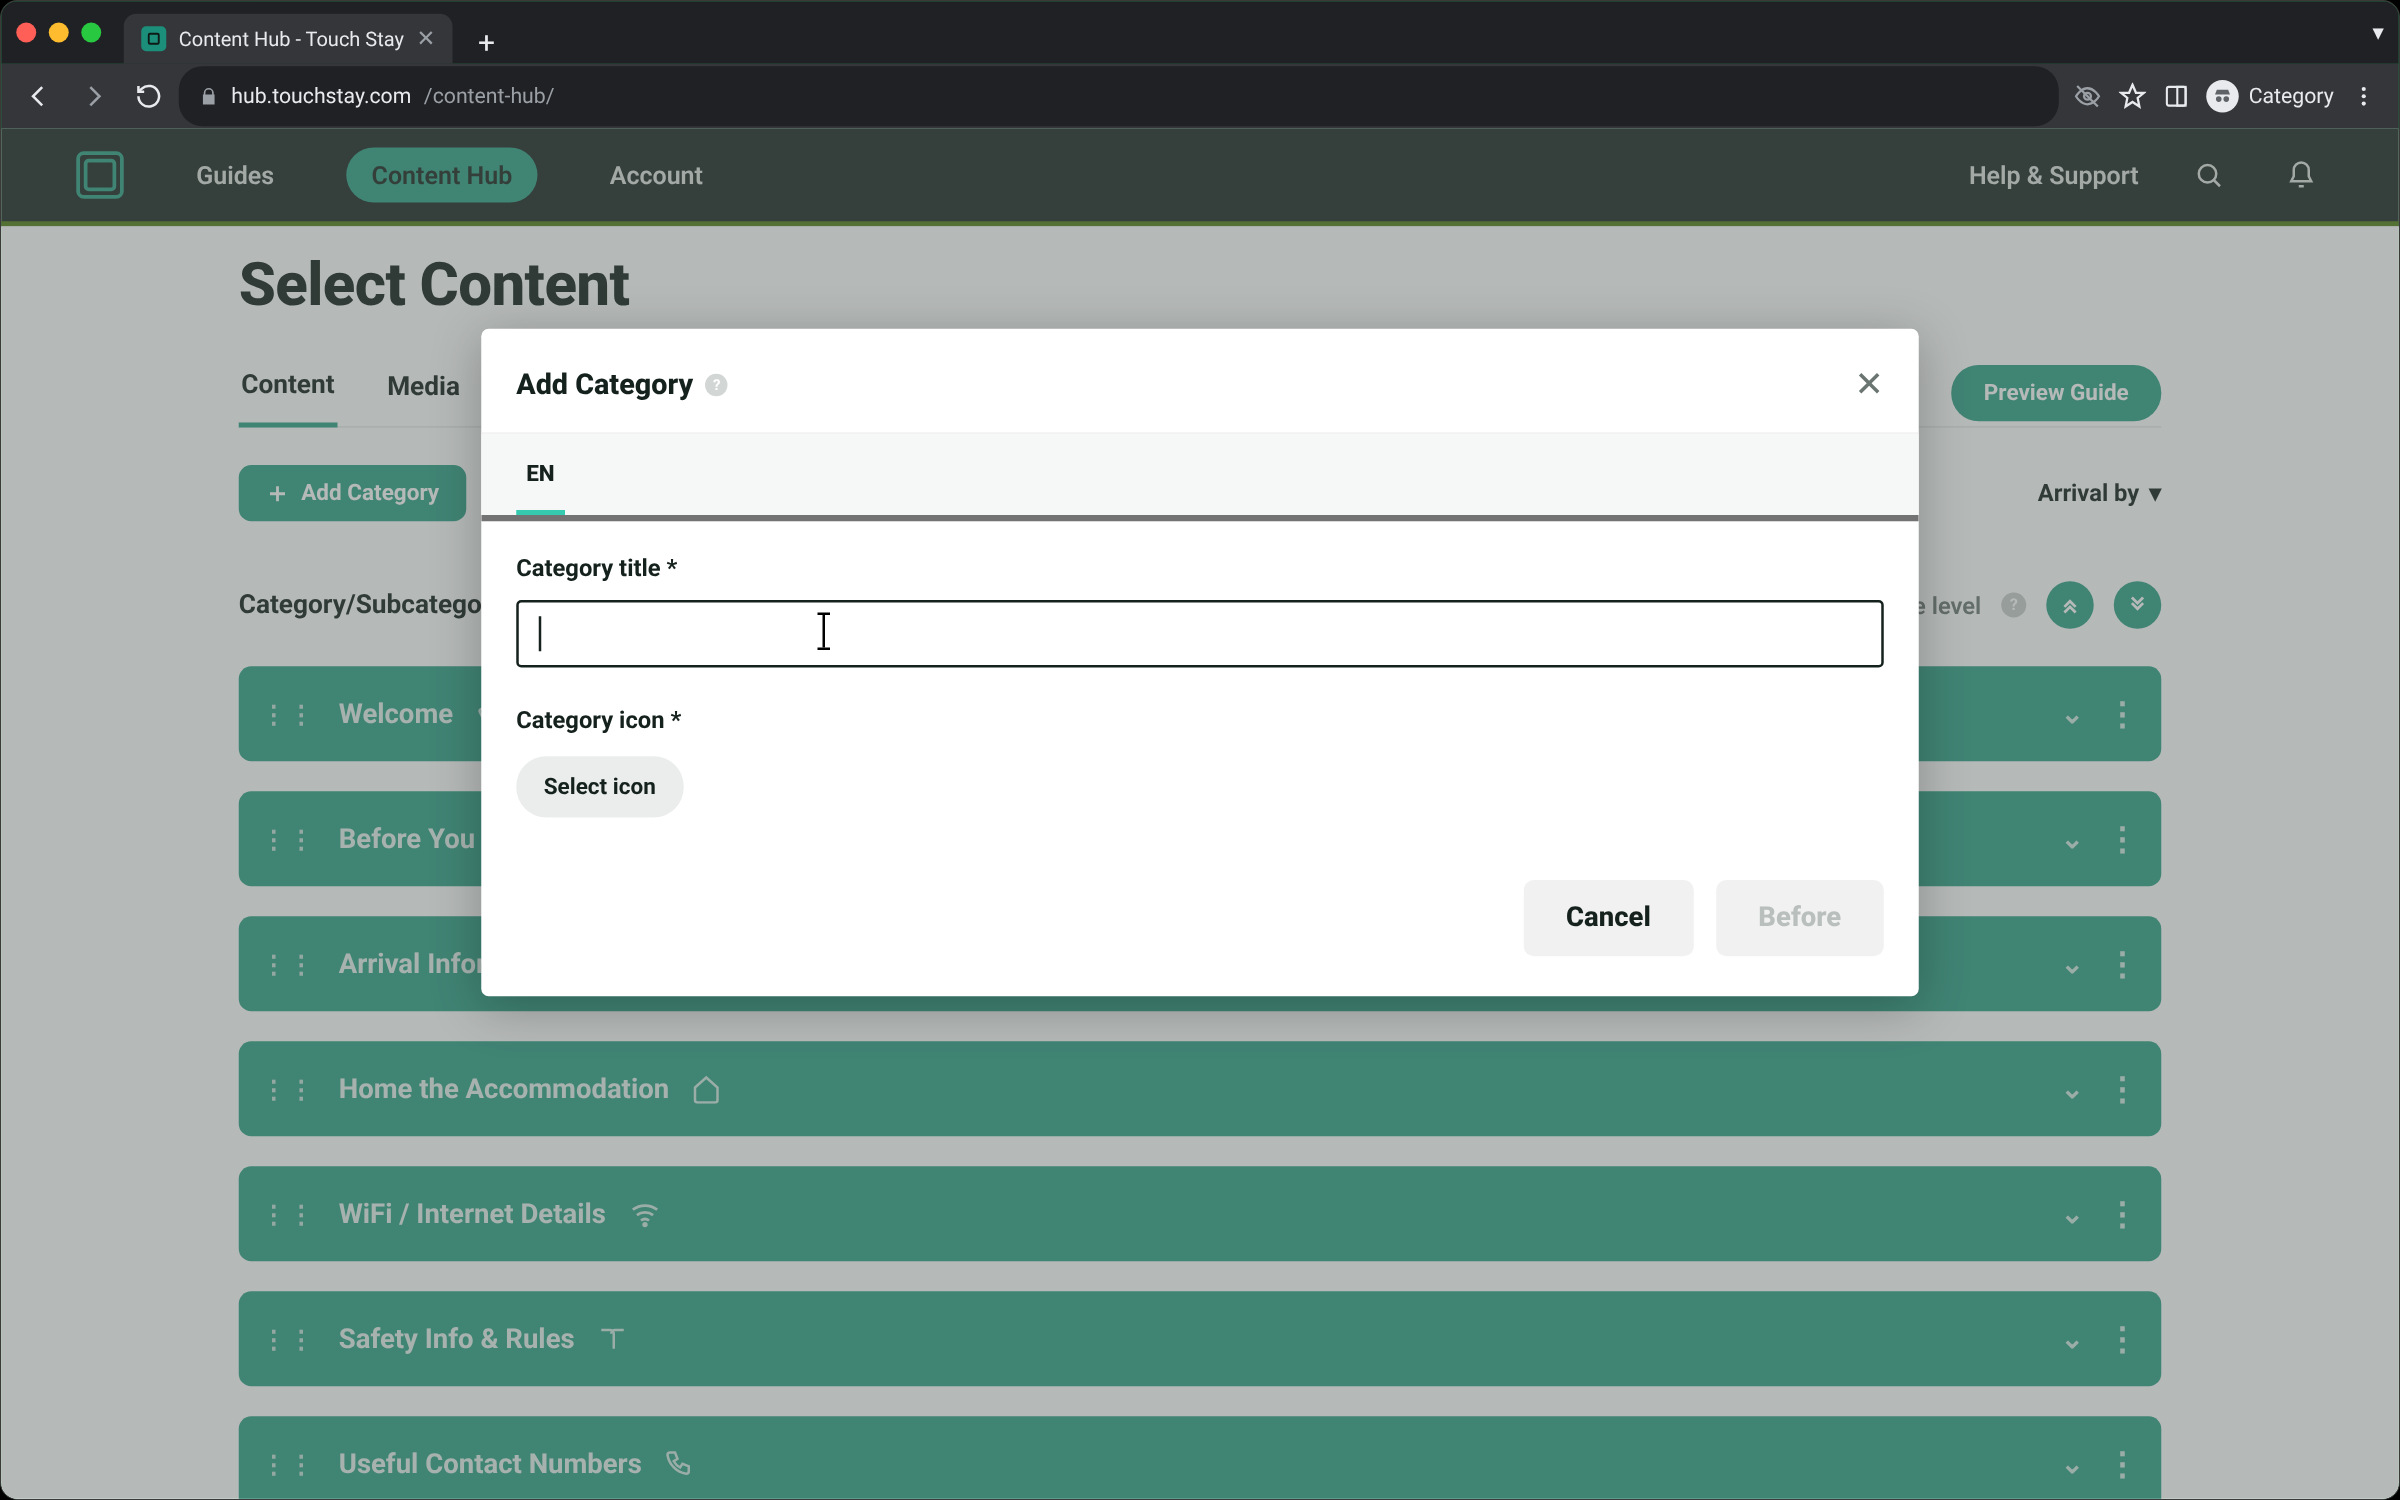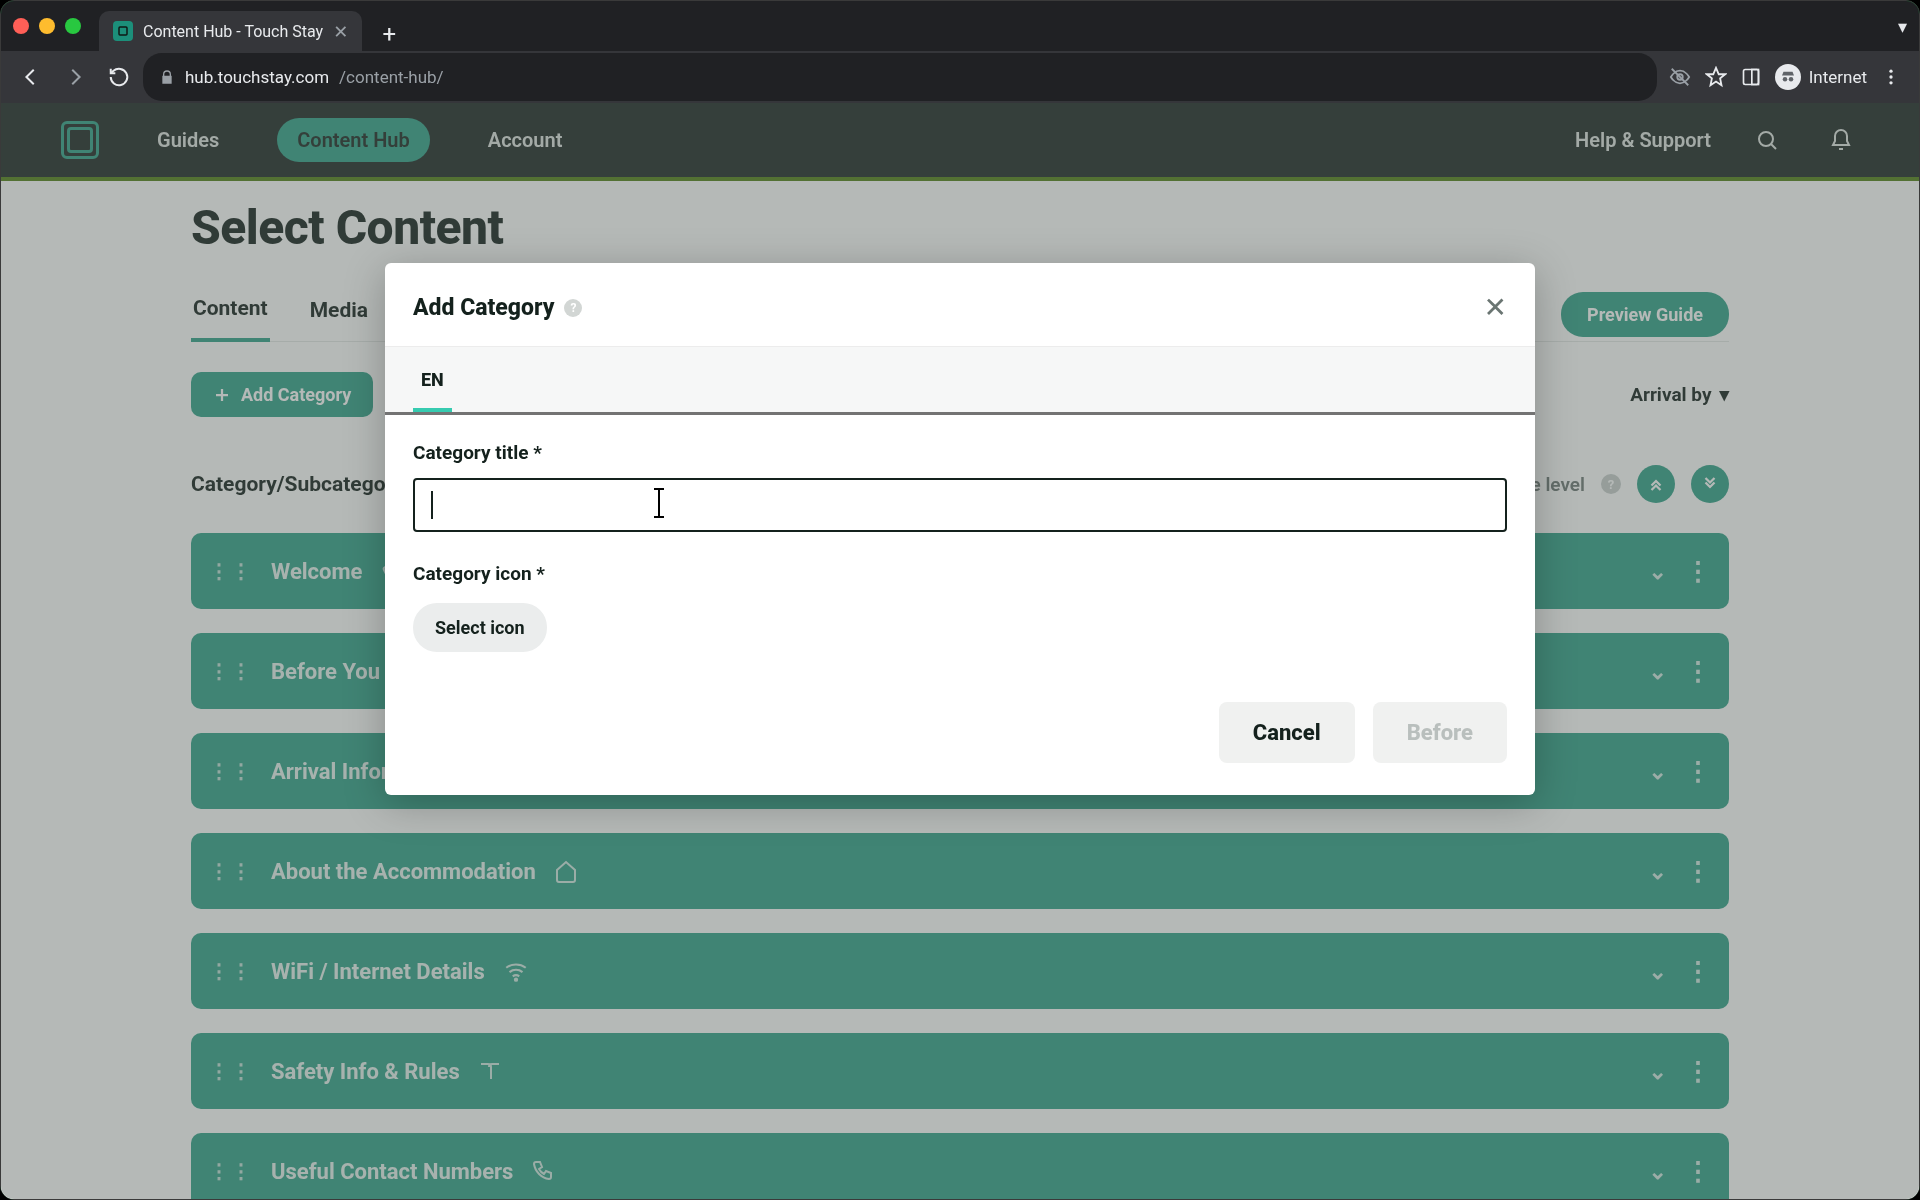--- a/index.html
+++ b/index.html
@@ -181,21 +181,21 @@
     display:flex;align-items:center;
     padding:28px 28px 22px 28px;
     border-bottom:1px solid #ececec;
   }
   .mhead h2{ font-size:23px; font-weight:800; color:#14211d;}
   .mhead .q{ margin-left:10px; width:18px;height:18px;border-radius:50%;background:#d2d6d4;color:#fff;display:flex;align-items:center;justify-content:center;font-size:12px;font-weight:700;}
   .mhead .x{ margin-left:auto; color:#6a7572; font-size:28px; font-weight:300; }
 
   .mlangs{
     background:#f6f7f7;
-    border-bottom:3px solid #737373;
+    border-bottom:5px solid #737373;
     padding:0 28px;
     display:flex;
   }
   .mlangs .lang{
     padding:22px 8px 18px 8px;
     font-size:18px;font-weight:800;color:#14211d;
     border-bottom:4px solid #36cbb0;
   }
 
   .mbody{ padding:26px 28px 10px 28px; }
@@ -326,21 +326,21 @@
           </svg>
       </span>
       <span class="pill">
         <span class="avatar">
           <svg width="18" height="18" viewBox="0 0 24 24" fill="currentColor">
               <circle cx="8" cy="15" r="3"></circle>
               <circle cx="16" cy="15" r="3"></circle>
               <path d="M4 10h16l-2-5H6z"></path>
             </svg>
         </span>
-        <span>Internet</span>
+        <span>Category</span>
       </span>
       <span>
         <svg width="20" height="20" viewBox="0 0 24 24" fill="currentColor">
             <circle cx="12" cy="5" r="2"></circle>
             <circle cx="12" cy="12" r="2"></circle>
             <circle cx="12" cy="19" r="2"></circle>
           </svg>
       </span>
     </div>
   </div>
@@ -451,21 +451,21 @@
                 <path d="M2 12l20-8-8 20-3-8-9-4z"></path>
               </svg>
           </span>
           <span class="spacer"></span>
           <span class="chev">⌄</span>
           <span class="more">⋮</span>
         </div>
 
         <div class="catcard">
           <span class="grip">⋮⋮</span>
-          <span>About the Accommodation</span>
+          <span>Home the Accommodation</span>
           <span class="caticon">
             <svg width="24" height="24" viewBox="0 0 24 24" fill="none" stroke="currentColor" stroke-width="2">
                 <path d="M3 11l9-8 9 8v10a2 2 0 0 1-2 2H5a2 2 0 0 1-2-2V11z"></path>
               </svg>
           </span>
           <span class="spacer"></span>
           <span class="chev">⌄</span>
           <span class="more">⋮</span>
         </div>
 

